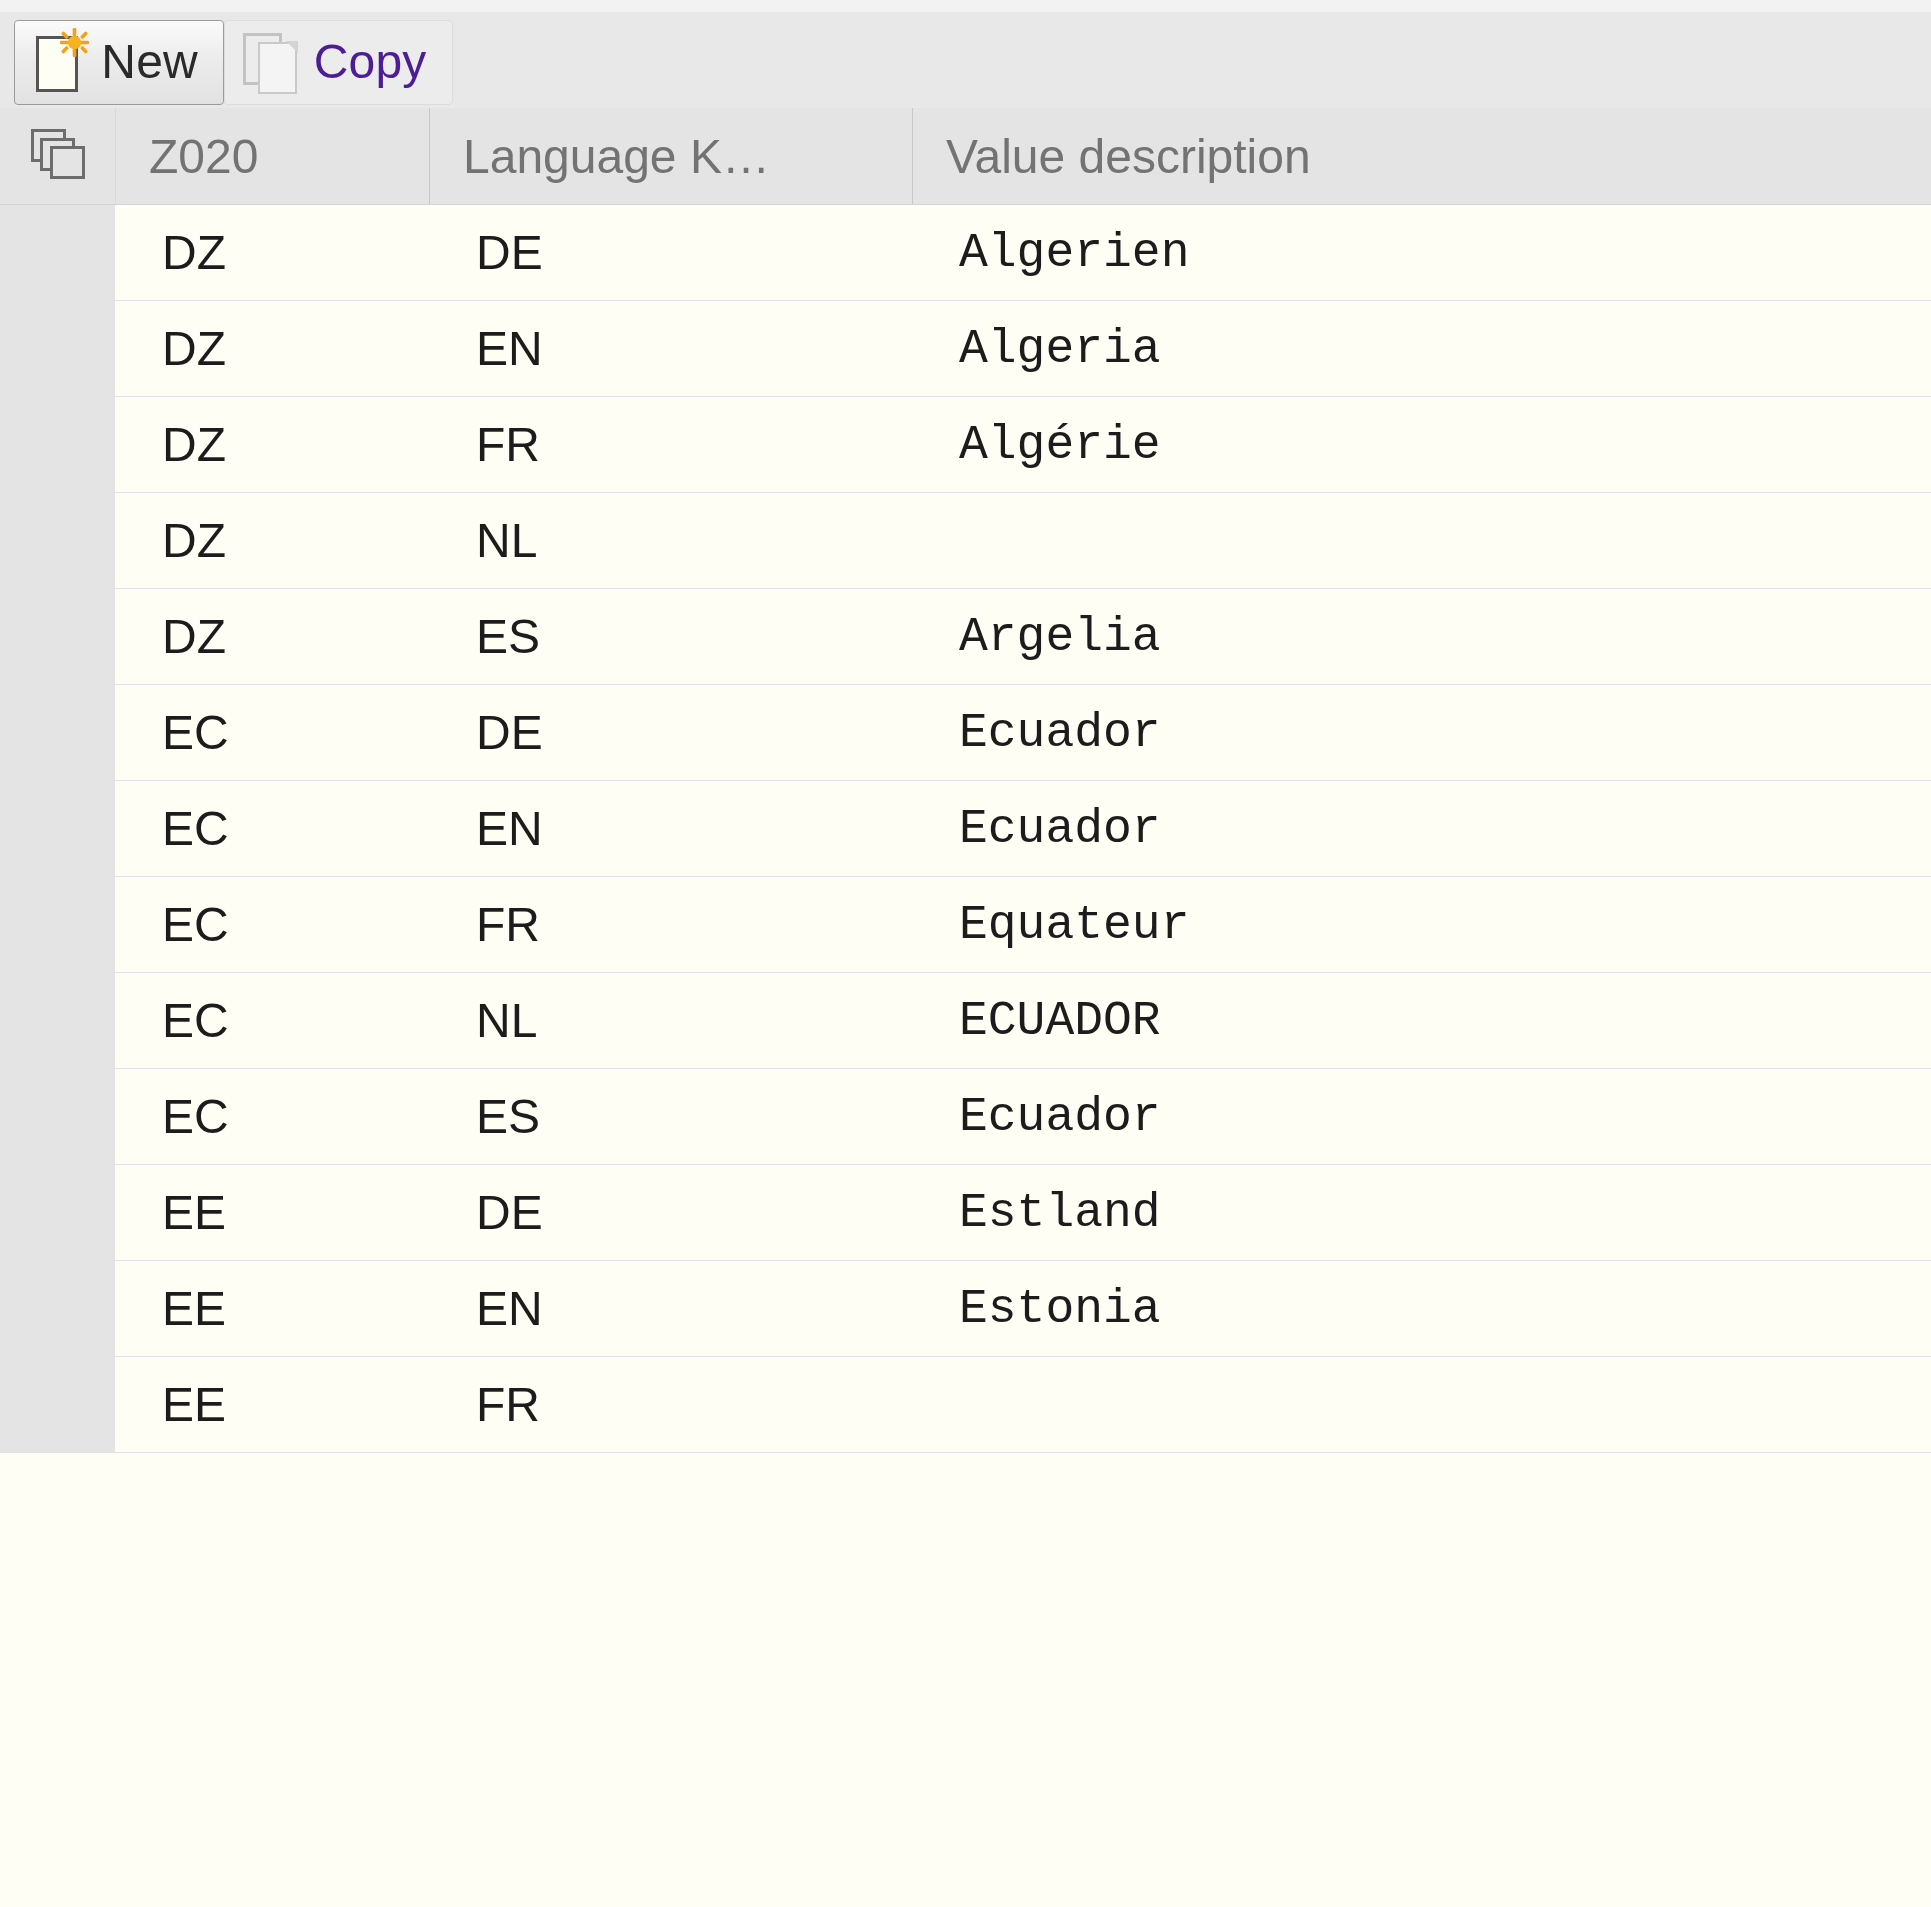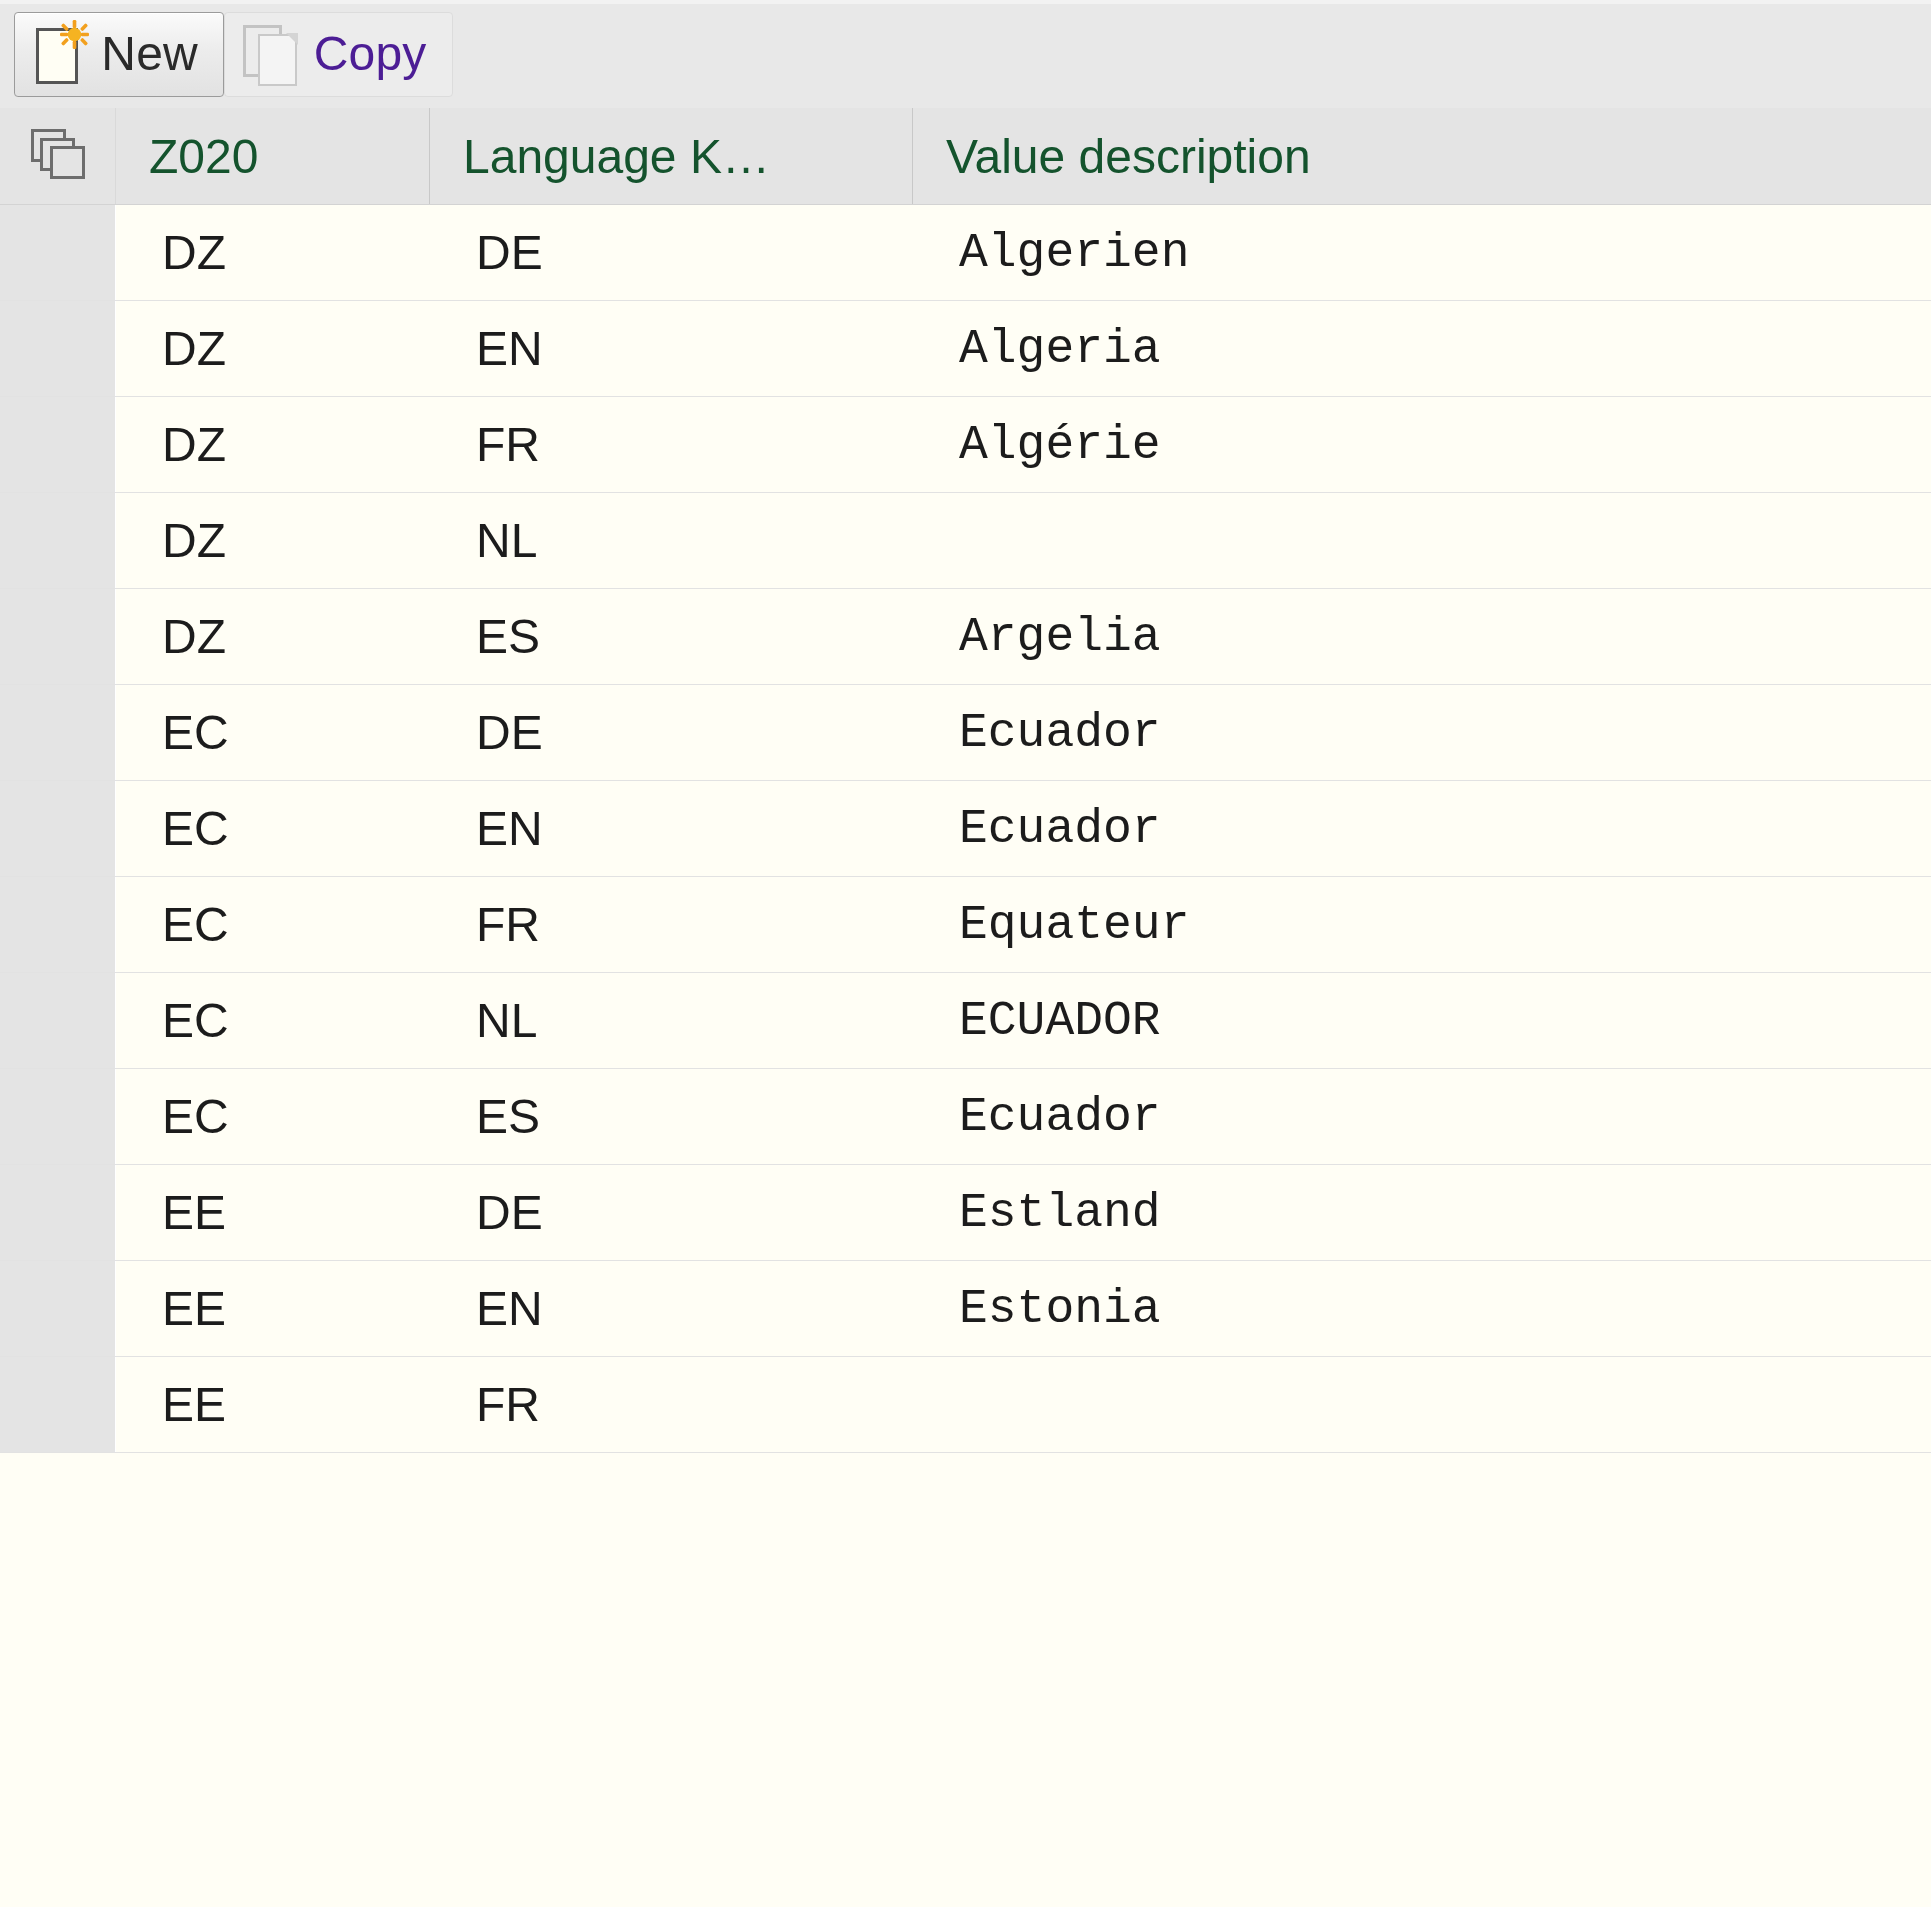--- a/index.html
+++ b/index.html
@@ -15,21 +15,21 @@
   #app {
     position: relative;
     width: 1931px;
     height: 1908px;
     background: #f2f2f2;
   }
 
   
   .toolbar {
     position: absolute;
-    left: 0; top: 4px;
+    left: 0; top: 12px;
     width: 1931px;
     height: 108px;
     background: #e8e8e8;
     display: flex;
     align-items: flex-start;
     padding: 7.7px 0 0 13.5px;
   }
 
   .tb-btn {
     height: 85px;
@@ -146,21 +146,21 @@
     background: transparent;
   }
   .icon-stack i.s1 { left: 0;   top: 0;   width: 35px; height: 33px; }
   .icon-stack i.s2 { left: 9.7px; top: 8.7px; width: 35px; height: 33px; background:#e4e4e4; }
   .icon-stack i.s3 { left: 19.3px; top: 17.4px; width: 35px; height: 33px; background:#e4e4e4; }
 
   .hcell {
     display: flex;
     align-items: center;
     font-size: 48px;
-    color: #14532d;
+    color: #737373;
     padding-left: 33px;
     white-space: nowrap;
     overflow: hidden;
     border-right: 1.9px solid #c8c8c8;
     cursor: pointer;
   }
   .hcell.c0 { flex: 0 0 314px; }
   .hcell.c1 { flex: 0 0 483px; }
   .hcell.c2 { flex: 1 1 auto; border-right: none; }
 

